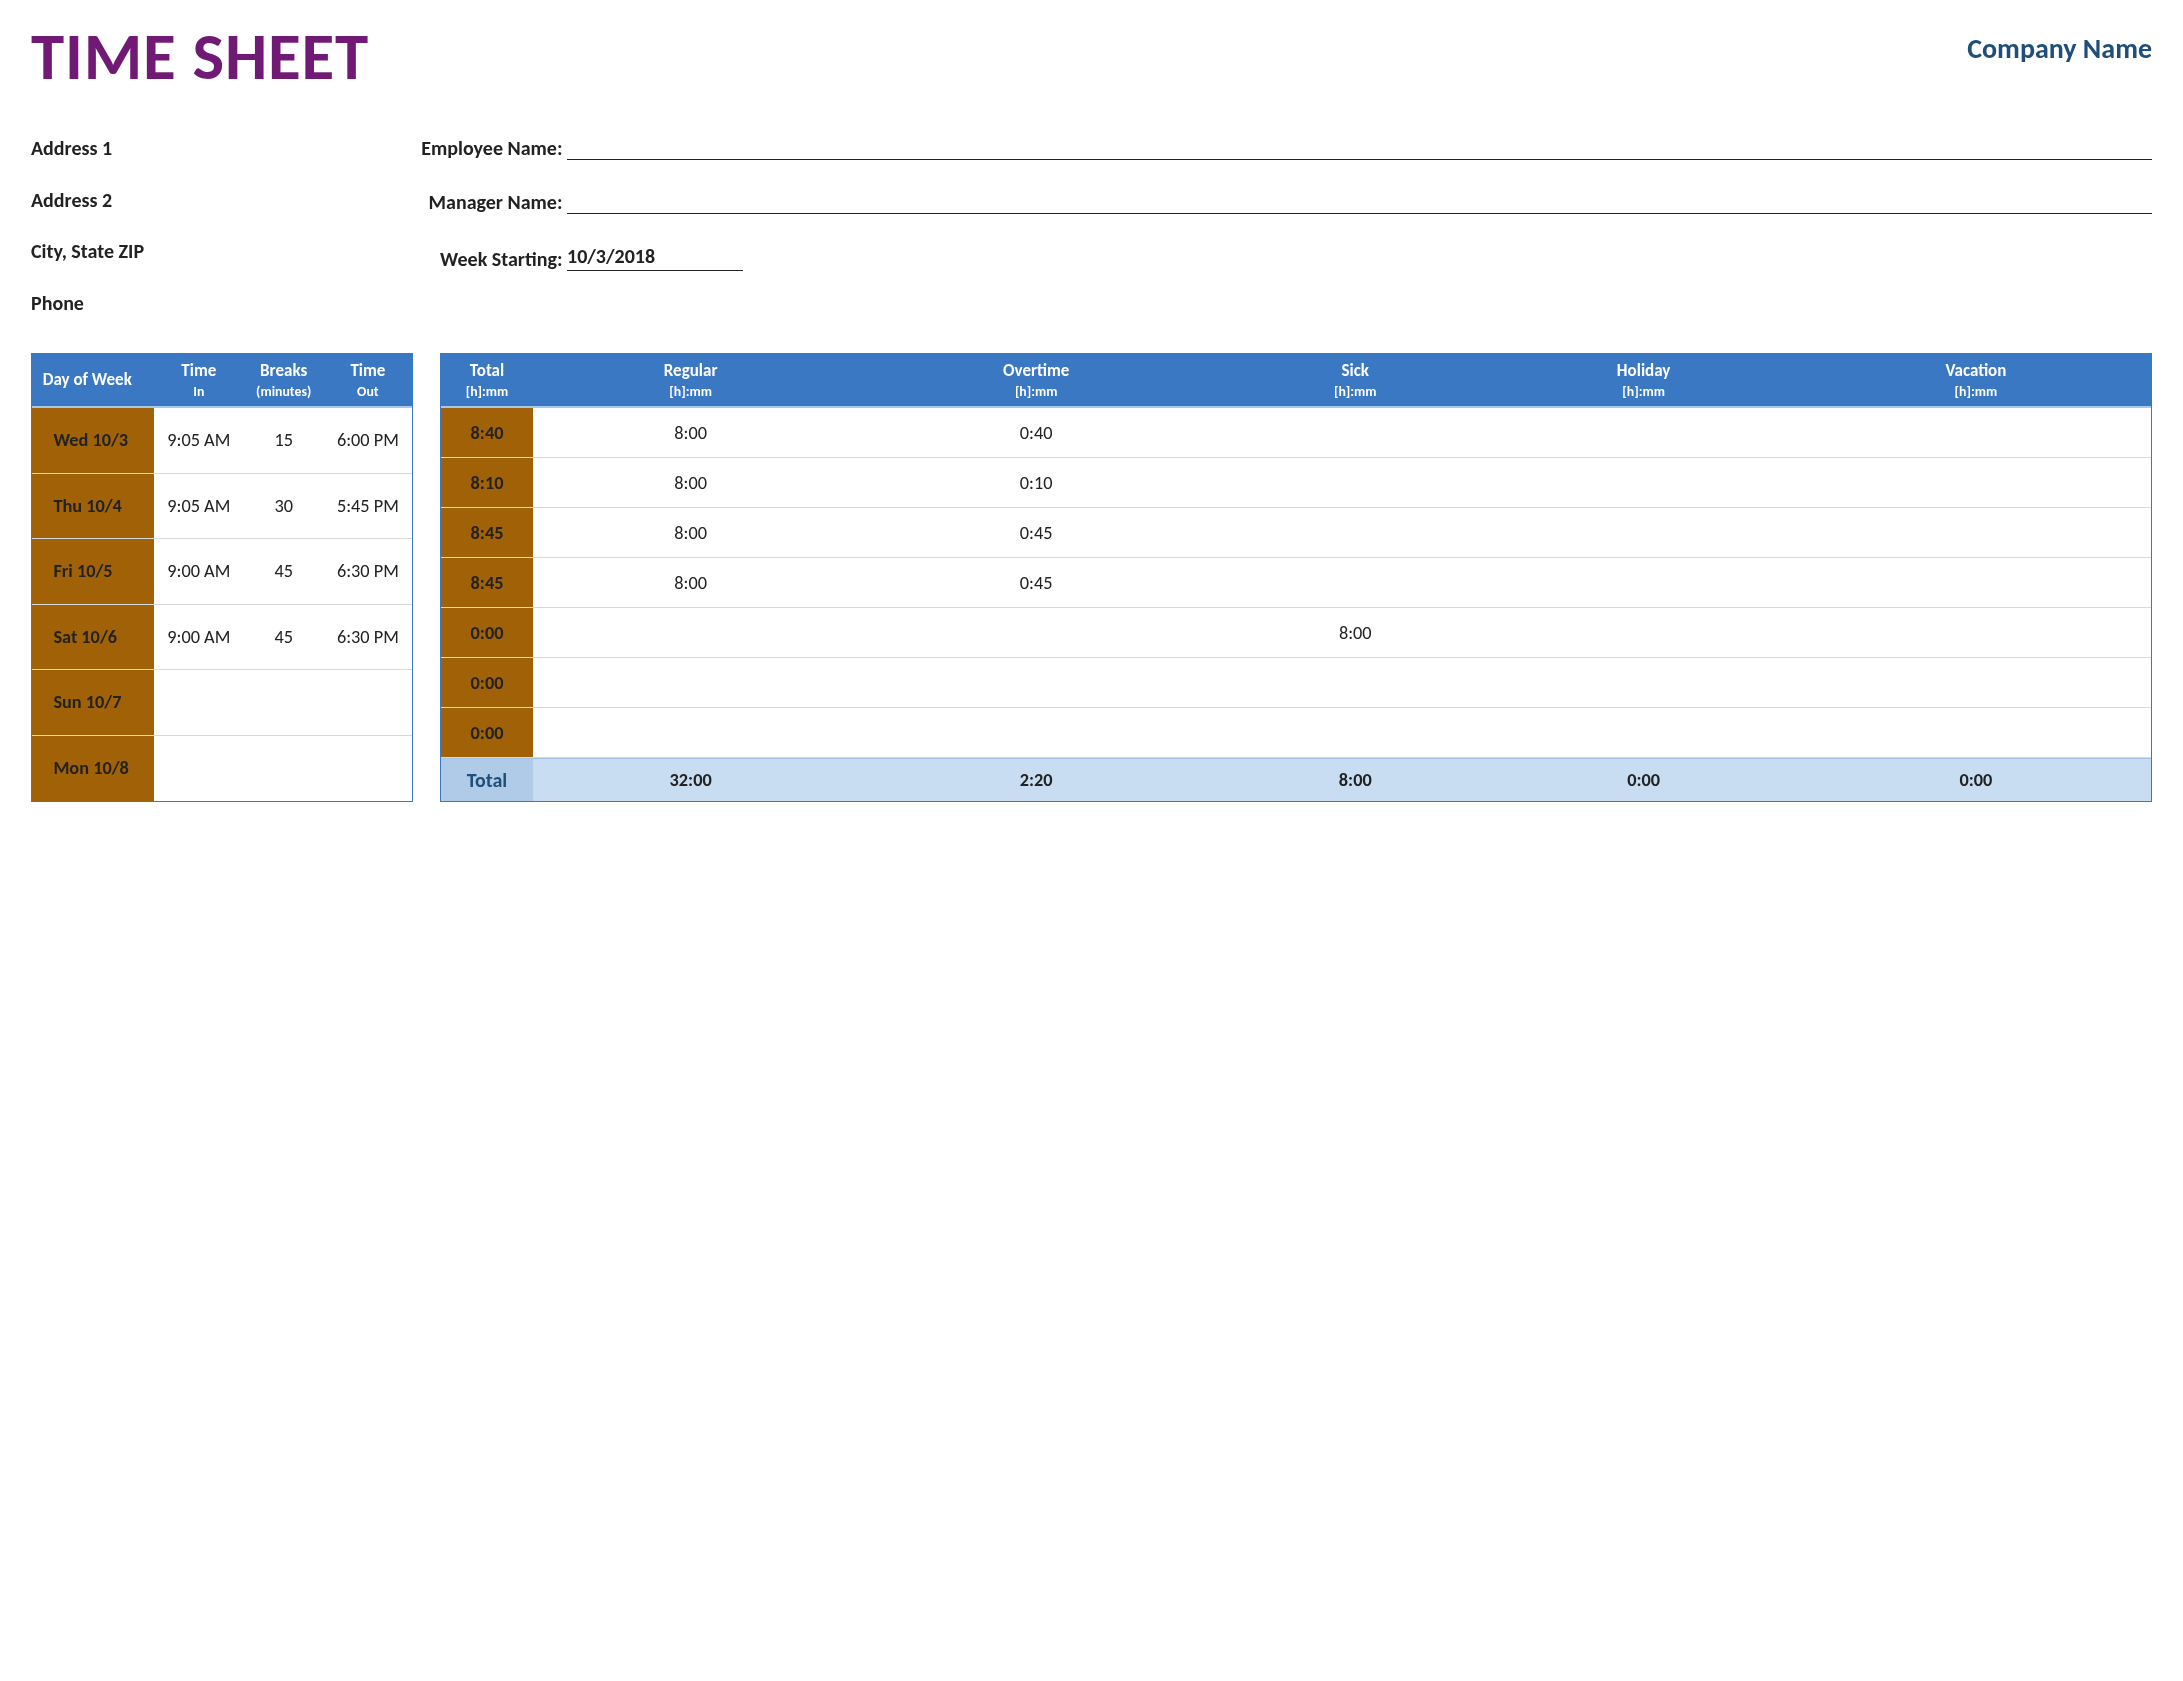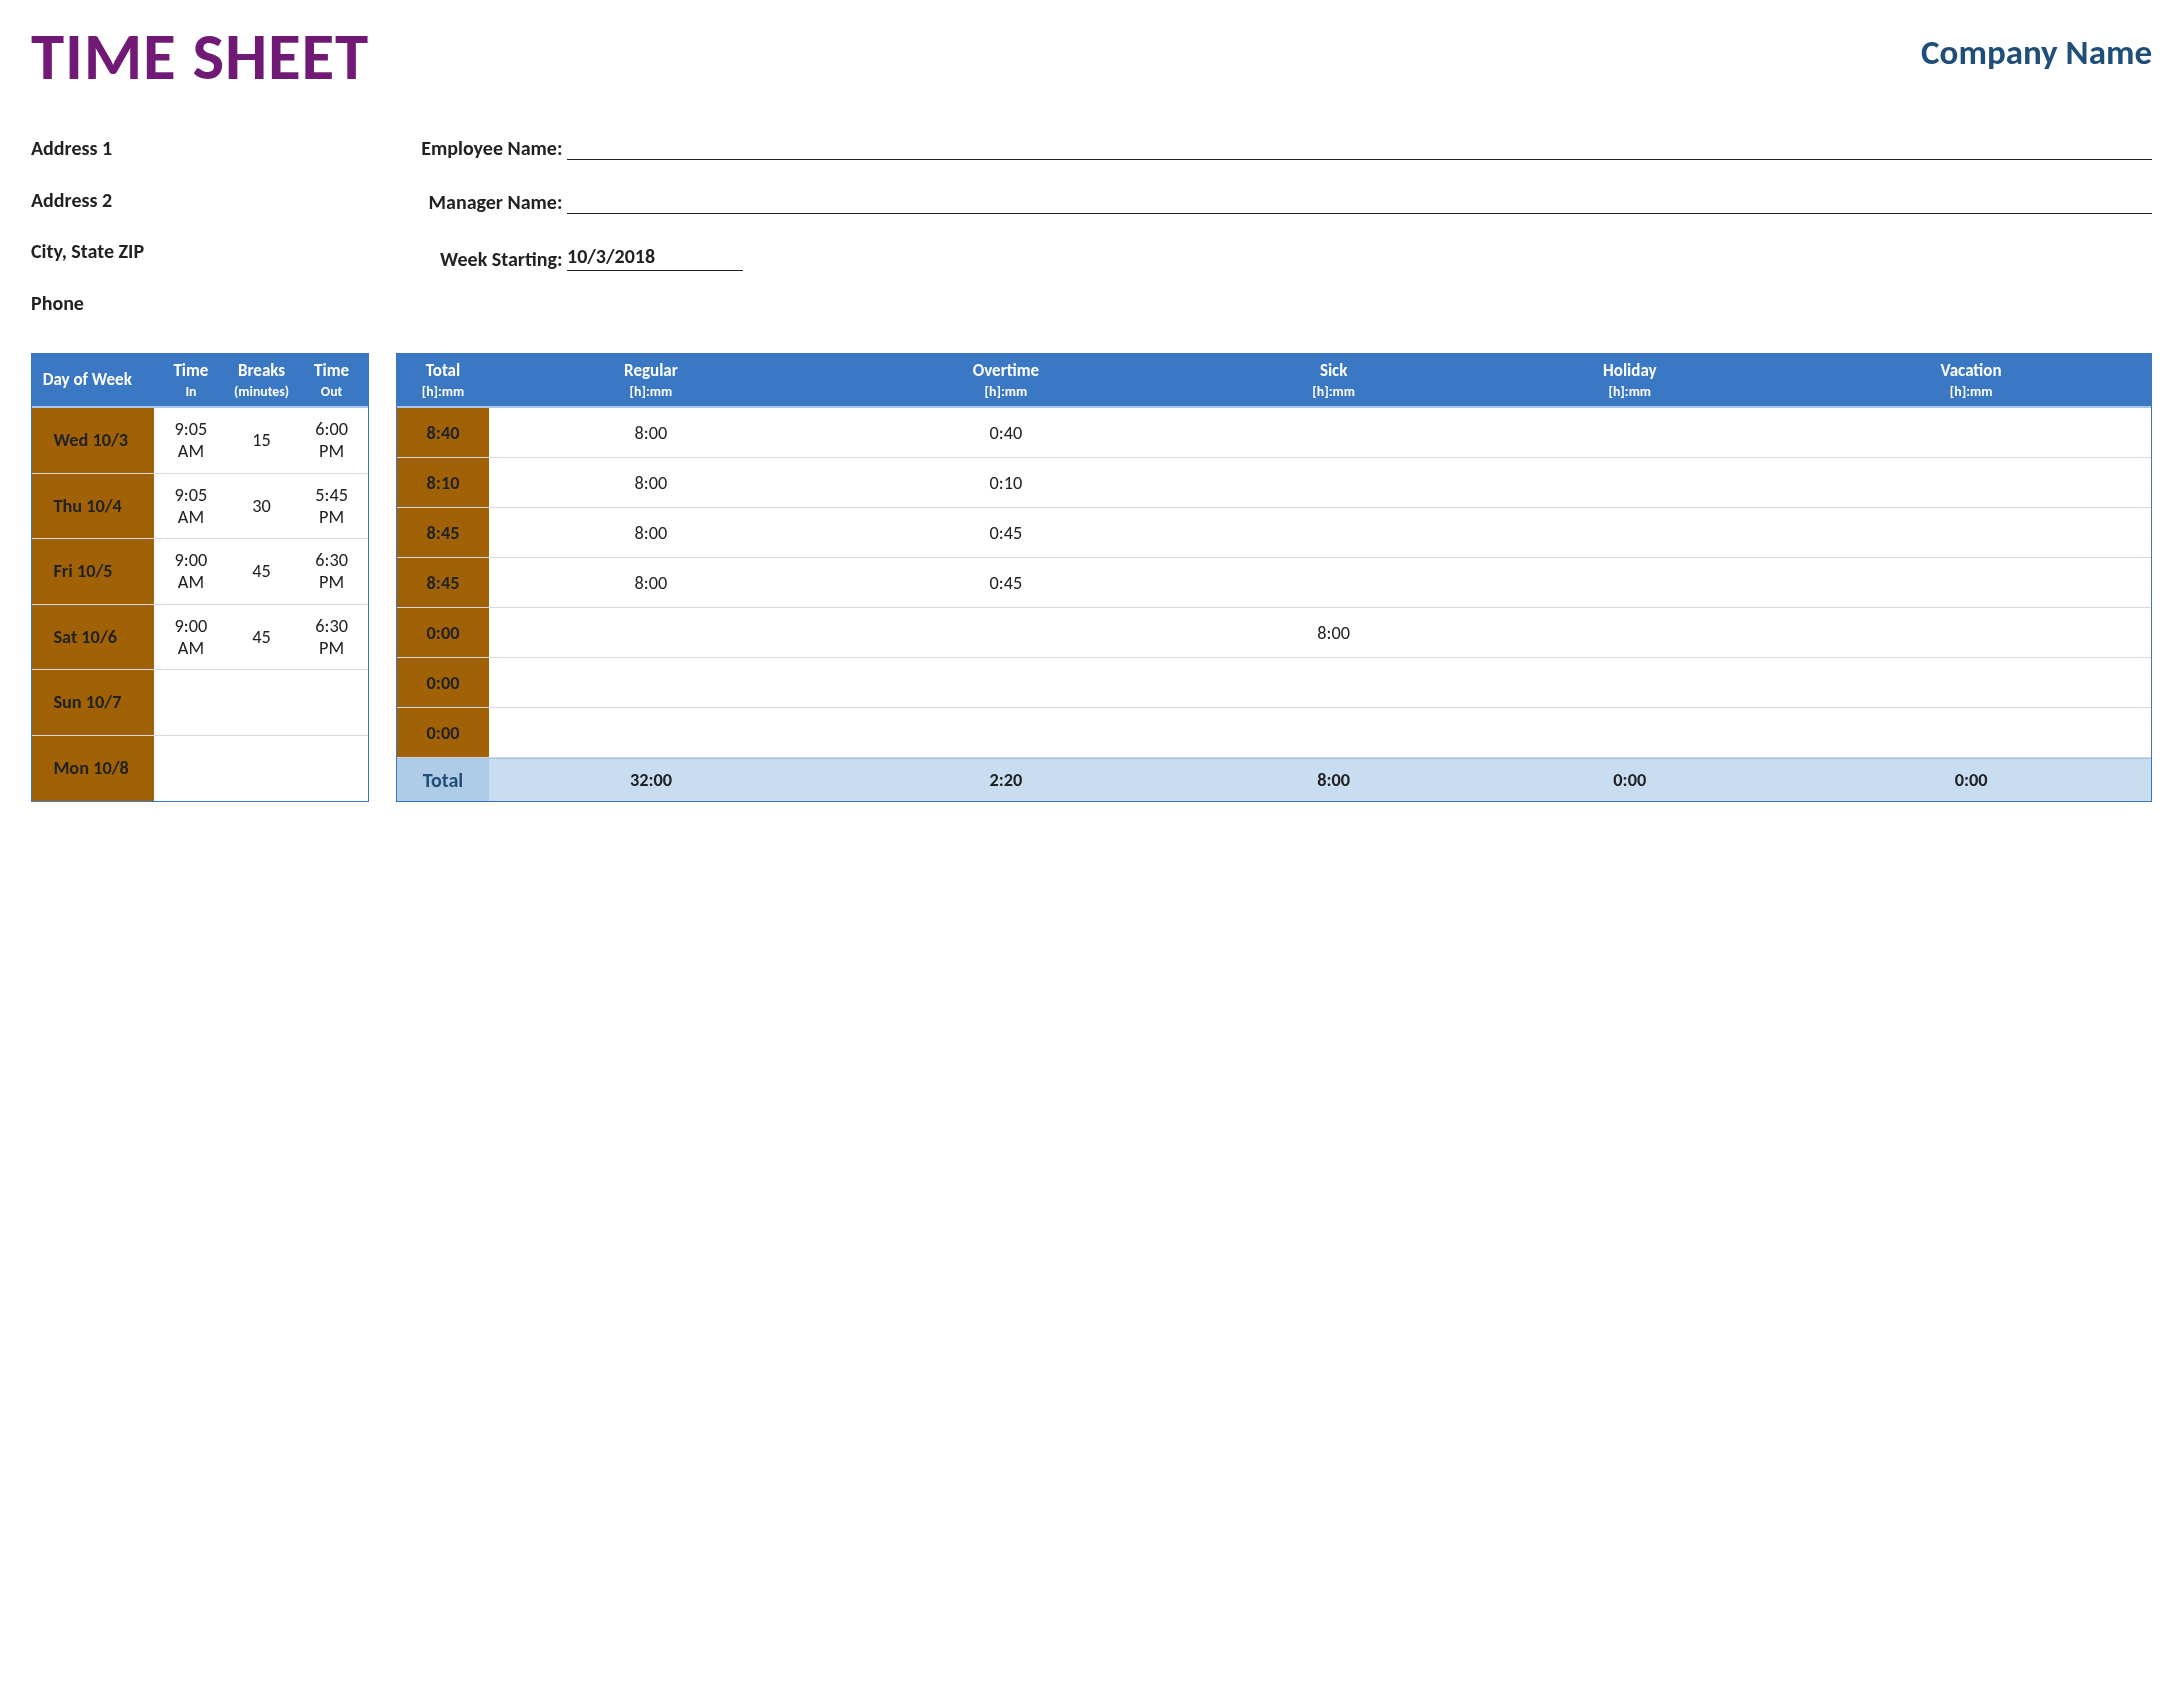--- a/index.html
+++ b/index.html
@@ -19,21 +19,21 @@
     margin-bottom: 46px;
   }
   .title {
     font-size: 67px;
     font-weight: 800;
     letter-spacing: 0.8px;
     color: #701a75;
     line-height: 1;
   }
   .company {
-    font-size: 35px;
+    font-size: 28px;
     font-weight: 700;
     color: #1f4e79;
     margin-top: 7.6px;
   }
   .info-section {
     display: flex;
     gap: 31px;
     margin-bottom: 38px;
     font-size: 20px;
   }
@@ -71,21 +71,21 @@
   .info-value.short { max-width: 176px; }
   .tables {
     display: flex;
     gap: 27px;
   }
   .tbl {
     border-collapse: separate;
     border-spacing: 0;
     font-size: 18.3px;
   }
-  .tbl-left { width: 338px; }
+  .tbl-left { width: 382px; }
   .tbl-right { flex: 1; }
   .tbl th {
     background: #3b78c4;
     color: #fff;
     font-weight: 700;
     padding: 7.6px 6.1px 6.1px 6.1px;
     text-align: center;
     border-bottom: 2.3px solid #a8c8e8;
     font-size: 17px;
     line-height: 1.25;

